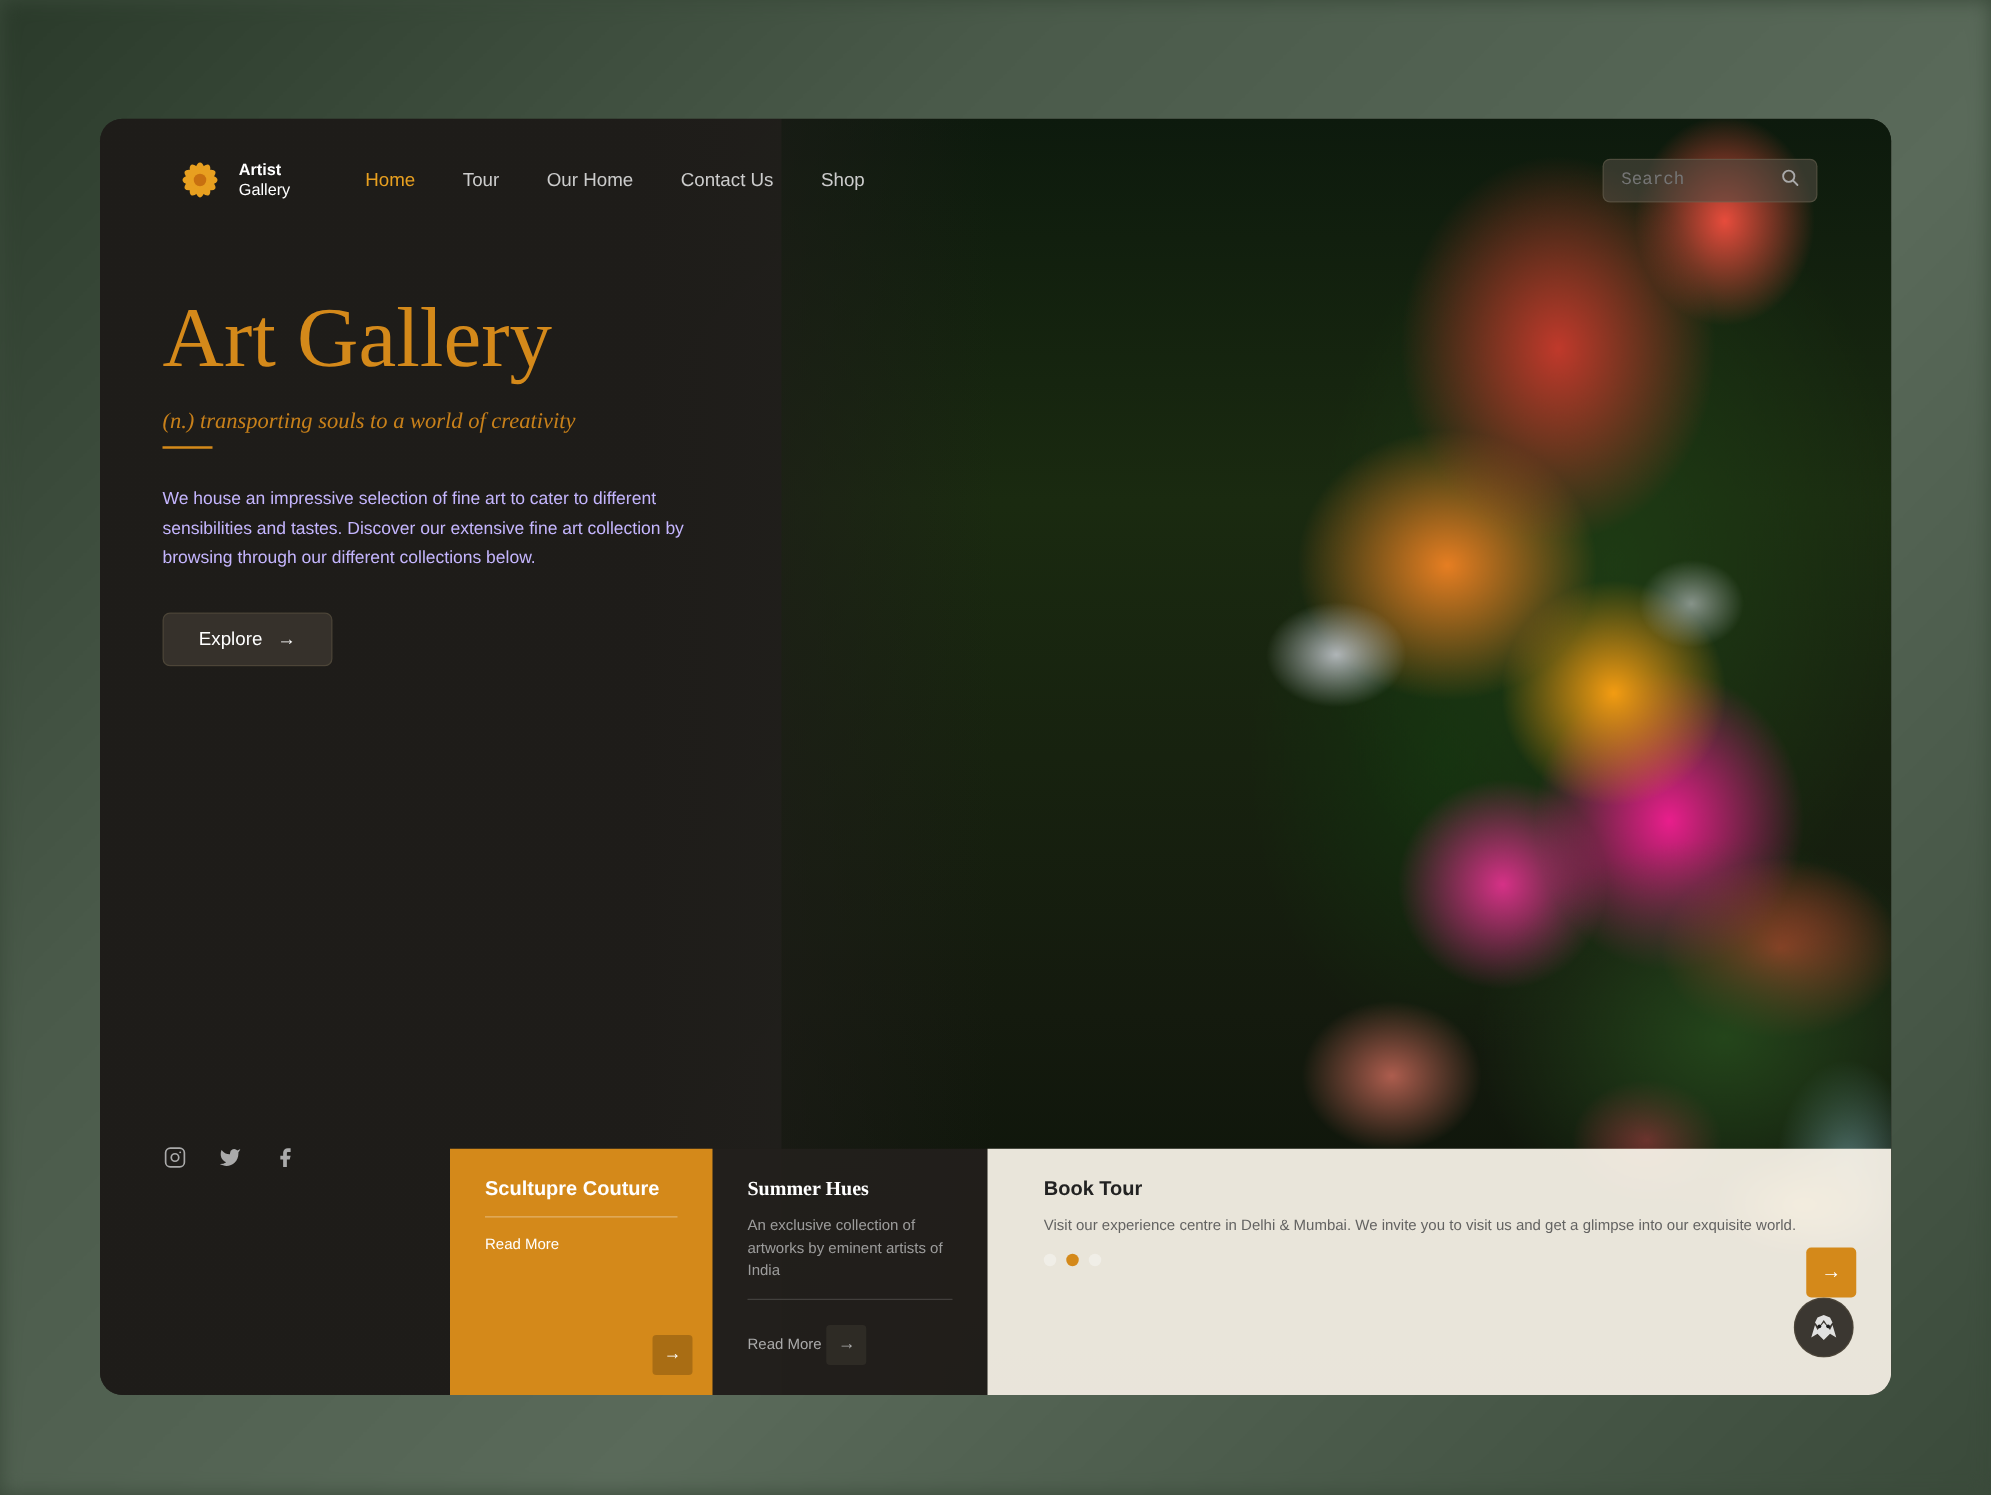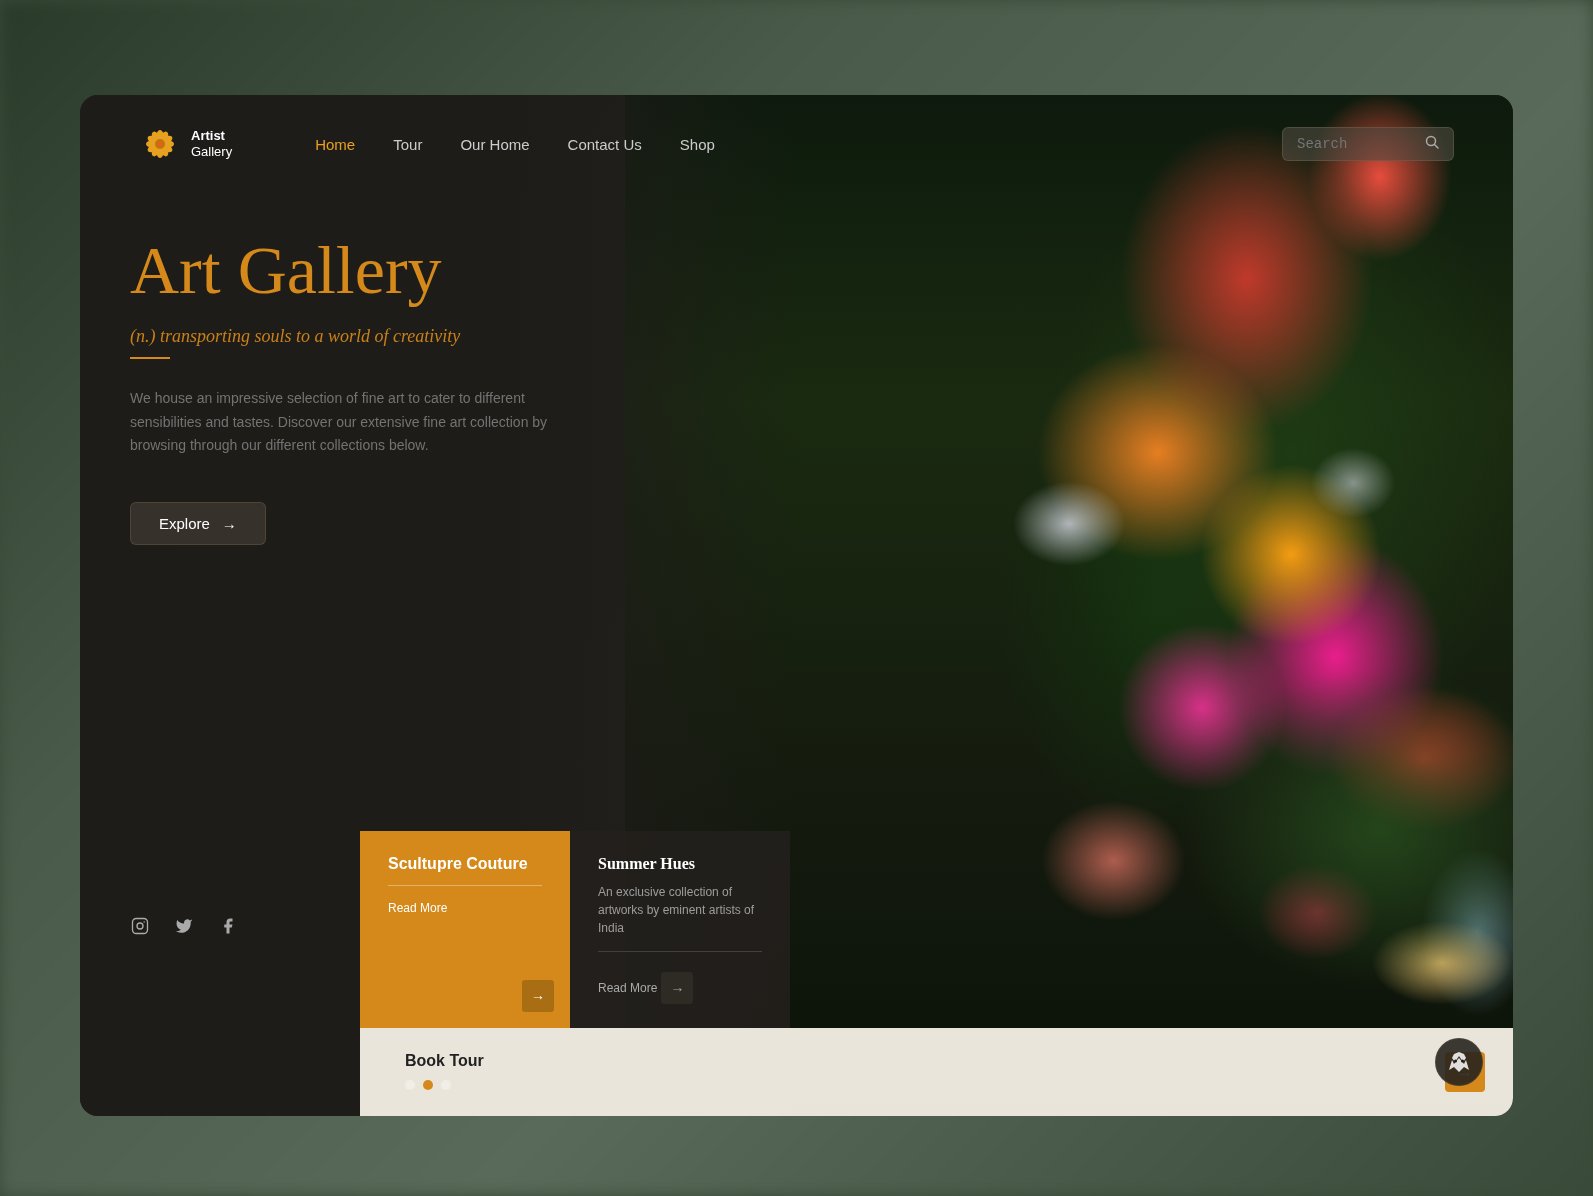--- a/index.html
+++ b/index.html
@@ -136,21 +136,20 @@
 
     .nav-link {
       font-size: 15px;
       font-family: sans-serif;
       cursor: pointer;
       text-decoration: none;
     }
 
     .nav-link.active {
       color: #e8a020;
-      margin-left: 23px;
     }
 
     .nav-link.inactive {
       color: #ccc;
     }
 
     .search-bar {
       display: flex;
       align-items: center;
       background: rgba(80,75,65,0.6);
@@ -203,25 +202,25 @@
 
     .hero-divider {
       width: 40px;
       height: 2px;
       background: #d4891a;
       margin-bottom: 28px;
     }
 
     .hero-description {
       font-size: 14px;
-      color: #737373;
+      color: #c4b5fd;
       line-height: 1.7;
       max-width: 430px;
       font-family: sans-serif;
-      margin-bottom: 44px;
+      margin-bottom: 32px;
     }
 
     .explore-btn {
       display: inline-flex;
       align-items: center;
       gap: 12px;
       background: rgba(60,55,48,0.8);
       border: 1px solid rgba(100,90,70,0.5);
       color: #fff;
       padding: 12px 28px;
@@ -232,21 +231,21 @@
     }
 
     
     .cards-section {
       position: absolute;
       bottom: 0;
       left: 280px;
       right: 0;
       z-index: 10;
       display: flex;
-      flex-direction: column;
+      flex-direction: row;
       gap: 0;
     }
 
     .cards-row {
       display: flex;
       gap: 0;
     }
 
     .card {
       padding: 24px 28px;
@@ -521,20 +520,21 @@
         <div class="card-divider"></div>
         <span class="read-more">Read More</span>
         <div class="card-dark-arrow">→</div>
       </div>
 
     </div>
 
     <div class="card card-white">
       <div>
         <div class="card-title">Book Tour</div>
+        <div class="card-desc">Visit our experience centre in Delhi &amp; Mumbai. We invite you to visit us and get a glimpse into our exquisite world.</div>
         <div class="dots-row">
           <div class="dot"></div>
           <div class="dot active"></div>
           <div class="dot"></div>
         </div>
       </div>
       <div class="card-white-arrow">→</div>
     </div>
   </div>
 

